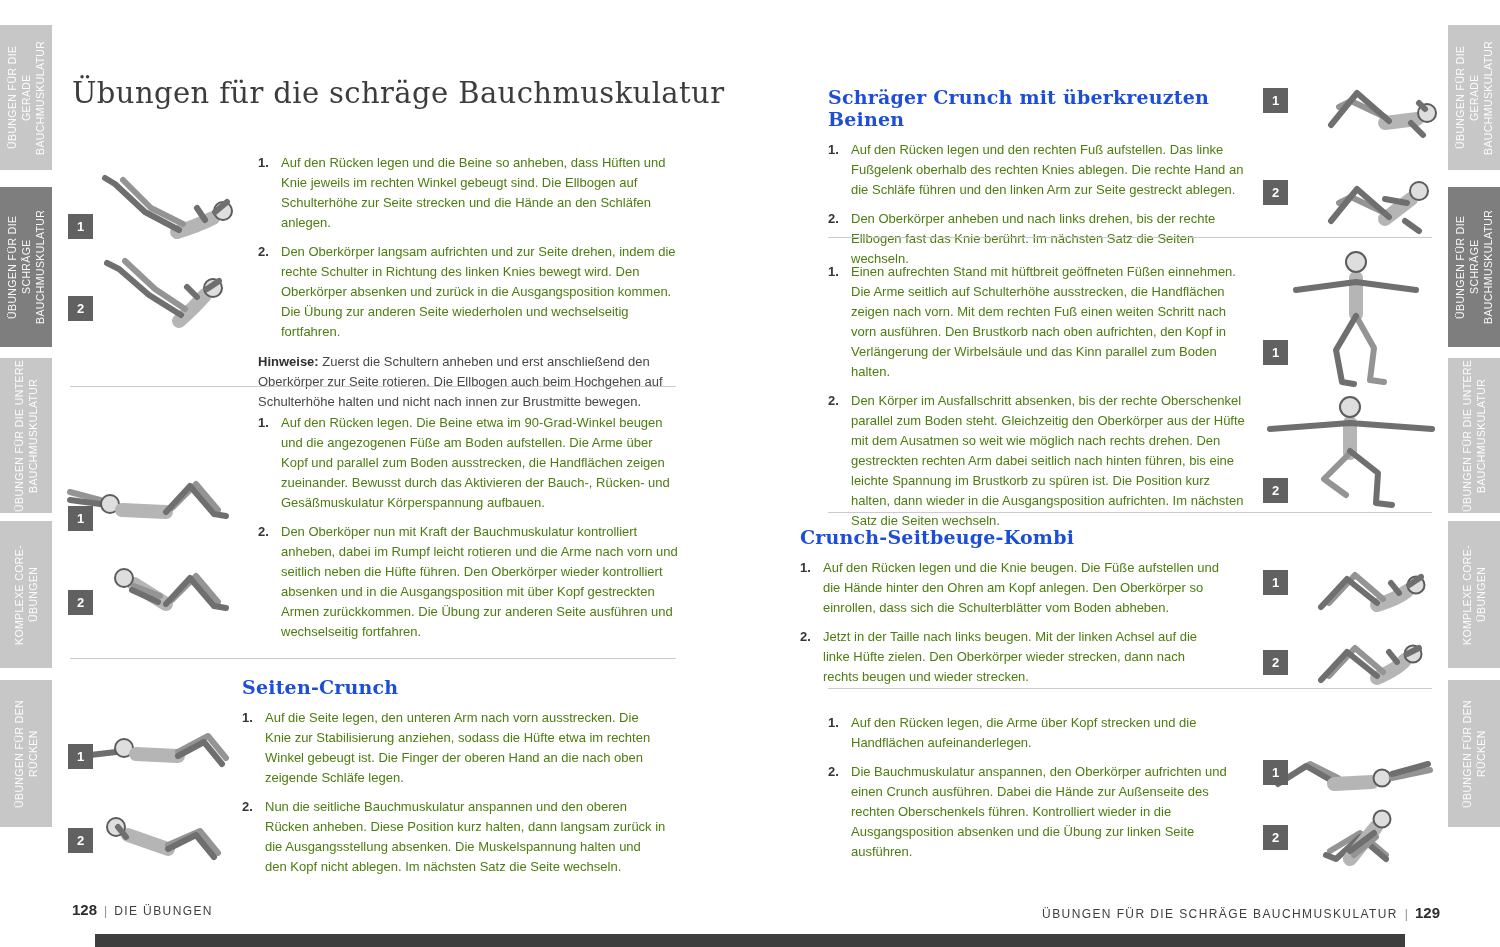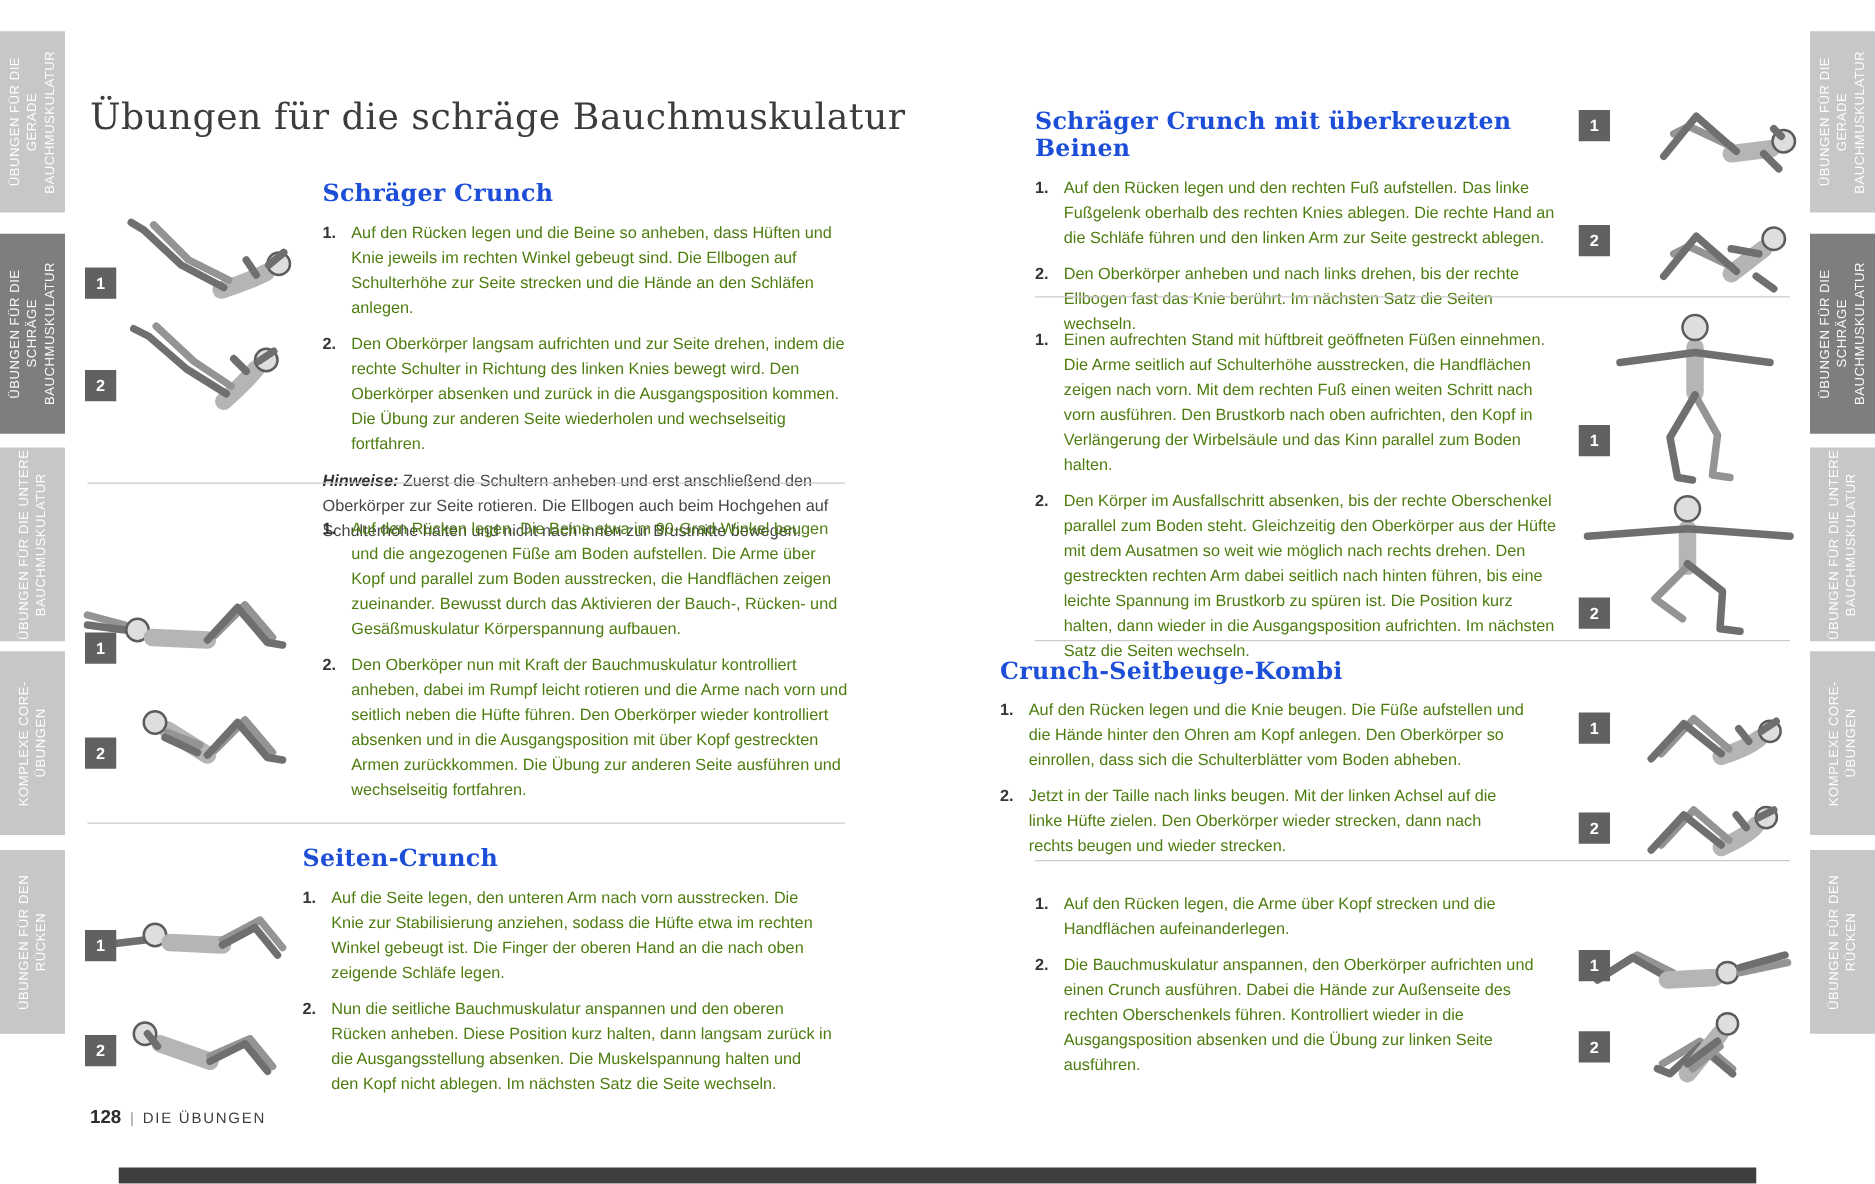--- a/index.html
+++ b/index.html
@@ -29,35 +29,35 @@
   }
   .ex-block { position:absolute; width:424px; }
   .ex-title {
     font-family:"DejaVu Serif", serif; font-weight:700;
     font-size:19px; letter-spacing:0.2px; color:#1d4ed8; margin-bottom:10px;
   }
   .step { display:flex; margin-top:9px; font-size:13px; line-height:20px; }
   .step-n { font-weight:700; color:#353535; min-width:15px; margin-right:8px; }
   .step-t { color:#4d7c0f; }
   .note { margin-top:10px; font-size:13px; line-height:20px; color:#474747; }
-  .note-label { font-weight:700; color:#2f2f2f;font-style:italic; }
+  .note-label { font-weight:700; color:#2f2f2f; }
   .divider { position:absolute; height:1px; background:#cbcbcb; }
   
   .fig { position:absolute; }
   .limb  { stroke:#6f6f6f; stroke-width:6; fill:none; stroke-linecap:round; stroke-linejoin:round; }
   .limb2 { stroke:#949494; stroke-width:6; fill:none; stroke-linecap:round; stroke-linejoin:round; }
   .torso { stroke:#b5b5b5; stroke-width:14; fill:none; stroke-linecap:round; stroke-linejoin:round; }
   .head  { fill:#dedede; stroke:#5c5c5c; stroke-width:2; }
   .badge {
     position:absolute; width:25px; height:25px; background:#616161;
     color:#ffffff; font-weight:700; font-size:13px;
     display:flex; align-items:center; justify-content:center;
   }
   
-  .footer { position:absolute; font-size:12px; white-space:nowrap; }
+  .footer { position:absolute; font-size:12px; white-space:nowrap;margin-top:16px; }
   .pnum { font-weight:700; font-size:15px; color:#2d2d2d; }
   .psep { color:#909090; padding:0 7px; }
   .psec { font-size:12px; letter-spacing:1.4px; color:#3e3e3e; }
   .footer.right { text-align:right; }
   .bottom-bar {
     position:absolute; left:95px; right:95px; bottom:0; height:13px; background:#3e3e3e;
   }
 </style>
 </head>
 <body>
@@ -92,21 +92,20 @@
   <div class="tab right" style="top:521px;height:147px">
       <span class="tab-label">KOMPLEXE CORE-ÜBUNGEN</span>
     </div>
   <div class="tab right" style="top:680px;height:147px">
       <span class="tab-label">ÜBUNGEN FÜR DEN RÜCKEN</span>
     </div>
 
   <h1 class="page-title">Übungen für die schräge Bauchmuskulatur</h1>
 
   <div class="ex-block" style="left:258px;top:144px">
-    <div class="ex-title">Schräger Crunch</div>
     <div class="step">
       <span class="step-n">1.</span>
       <span class="step-t">Auf den Rücken legen und die Beine so anheben, dass Hüften und Knie jeweils im rechten Winkel gebeugt sind. Die Ellbogen auf Schulterhöhe zur Seite strecken und die Hände an den Schläfen anlegen.</span>
     </div>
     <div class="step">
       <span class="step-n">2.</span>
       <span class="step-t">Den Oberkörper langsam aufrichten und zur Seite drehen, indem die rechte Schulter in Richtung des linken Knies bewegt wird. Den Oberkörper absenken und zurück in die Ausgangsposition kommen. Die Übung zur anderen Seite wiederholen und wechselseitig fortfahren.</span>
     </div>
     <p class="note"><span class="note-label">Hinweise:</span> <span>Zuerst die Schultern anheben und erst anschließend den Oberkörper zur Seite rotieren. Die Ellbogen auch beim Hochgehen auf Schulterhöhe halten und nicht nach innen zur Brustmitte bewegen.</span></p>
   </div>
@@ -317,15 +316,18 @@
   <div class="badge" style="left:1263px;top:340px">1</div>
   <div class="badge" style="left:1263px;top:478px">2</div>
   <div class="badge" style="left:1263px;top:570px">1</div>
   <div class="badge" style="left:1263px;top:650px">2</div>
   <div class="badge" style="left:1263px;top:760px">1</div>
   <div class="badge" style="left:1263px;top:825px">2</div>
 
   <div class="footer" style="left:72px;top:885px">
     <span class="pnum">128</span><span class="psep">|</span><span class="psec">DIE ÜBUNGEN</span>
   </div>
+  <div class="footer right" style="right:60px;top:888px">
+    <span class="psec">ÜBUNGEN FÜR DIE SCHRÄGE BAUCHMUSKULATUR</span><span class="psep">|</span><span class="pnum">129</span>
+  </div>
 
   <div class="bottom-bar"></div>
 </div>
 
 </body></html>

